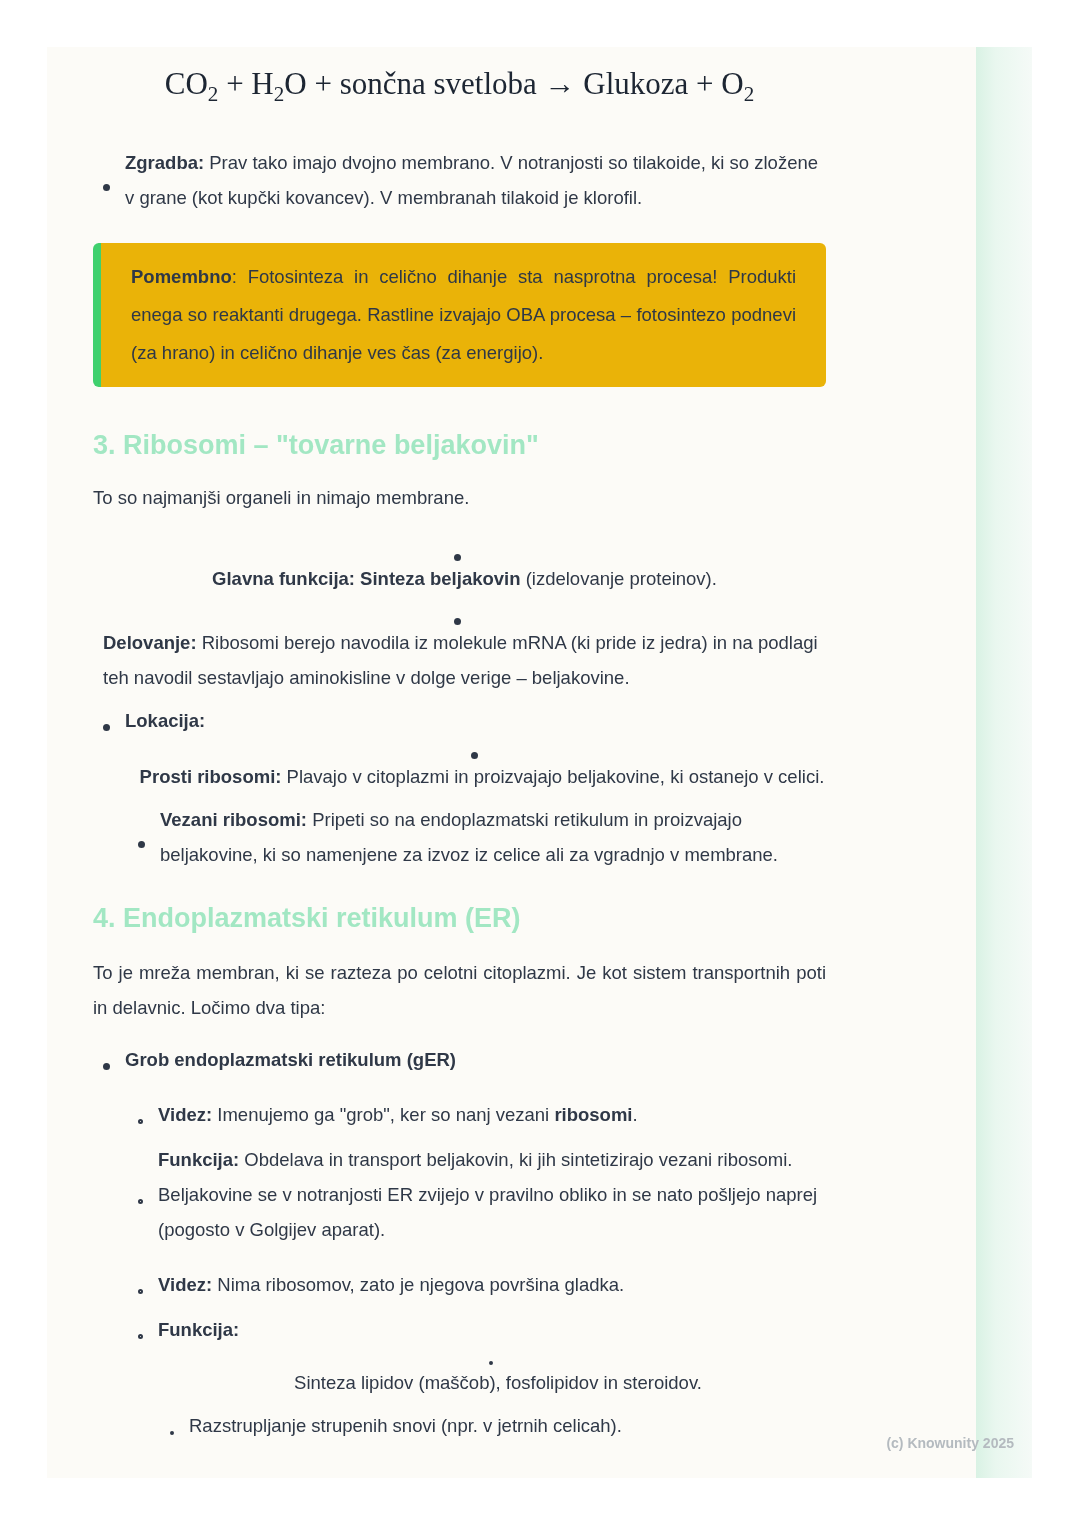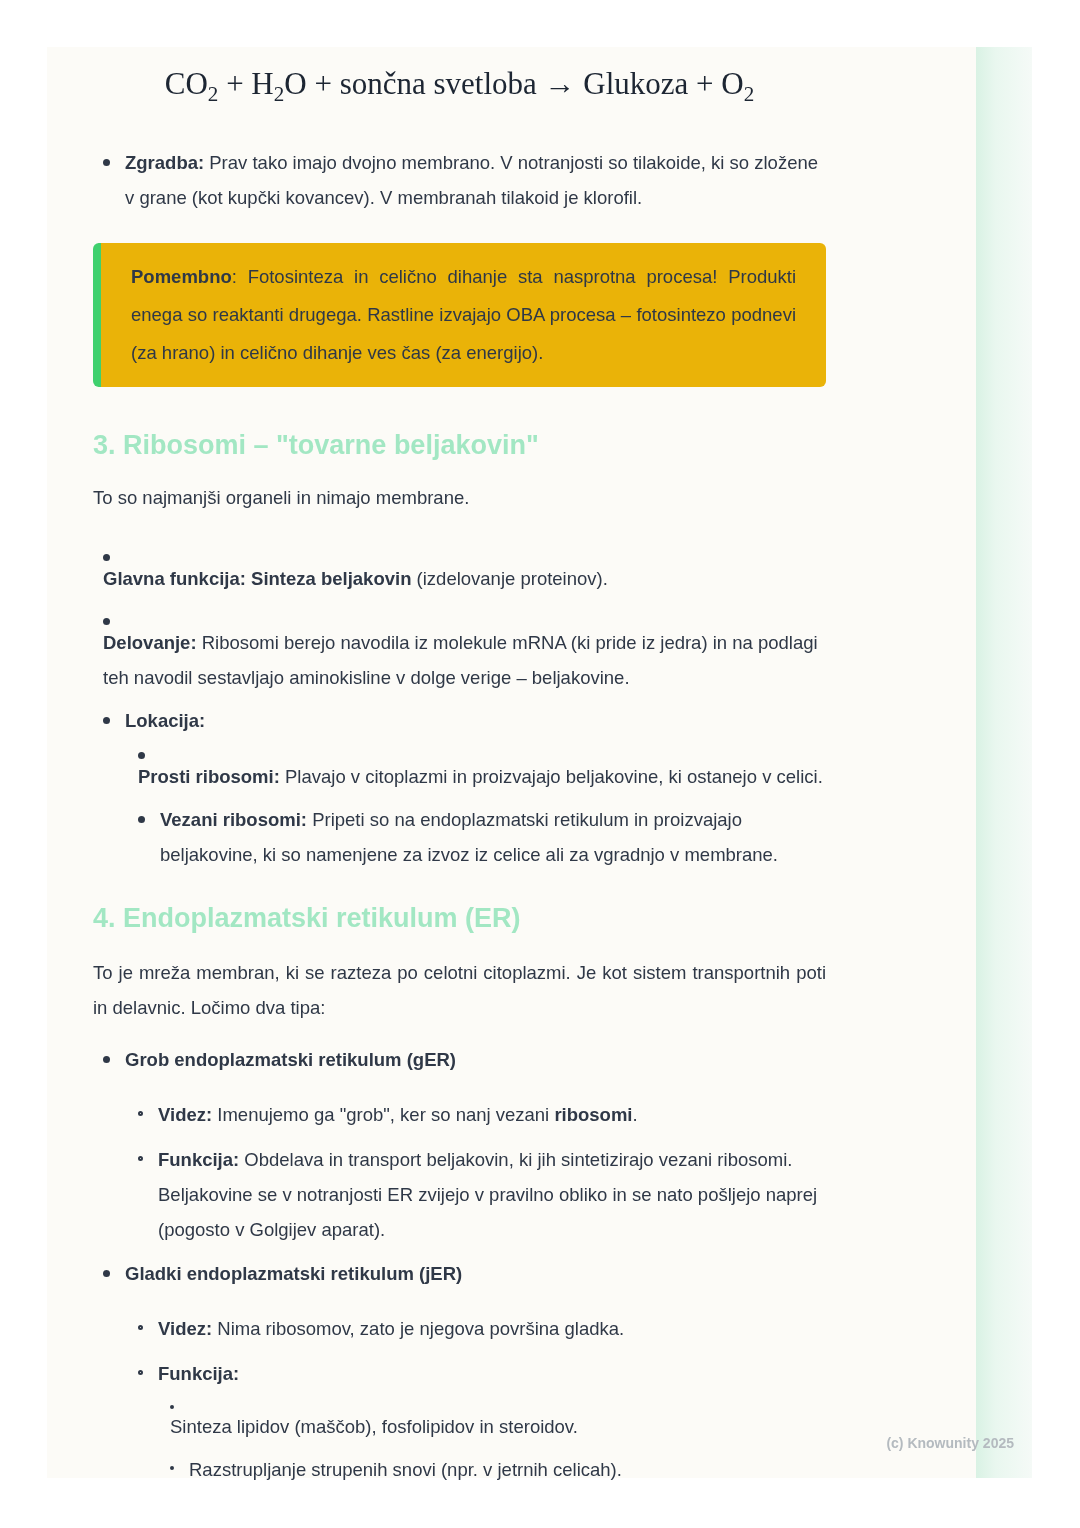--- a/index.html
+++ b/index.html
@@ -10,21 +10,21 @@
   .stripe { position:absolute; left:976px; top:47px; width:56px; height:1431px;
             background:linear-gradient(to right,#d9f2e4 0%, #e9f7ef 35%, #f5faf7 100%); }
   .content { position:relative; padding:0 150px 0 46px; width:100%; height:100%;
              color:#2f3847; font-size:18.5px; line-height:35px; }
   b { font-weight:700; }
 
   .formula { margin-top:22px; text-align:center; font-family:"Liberation Serif", serif;
              font-size:31px; line-height:30px; color:#1d2633; }
   .formula sub { font-size:68%; }
 
-  .row { display:flex; align-items:flex-start; }
+  .row { display:flex; align-items:center; }
   .mk { flex:0 0 auto; margin-top:14px; margin-right:15px; }
   .dot { width:7px; height:7px; border-radius:50%; background:#2f3847; }
   .ring { width:5px; height:5px; border-radius:50%; border:2px solid #2f3847; background:transparent; }
   .ring.sm { width:4px; height:4px; }
   .txt { flex:1; }
 
   .lvl1 { padding-left:10px; }
   .lvl2 { margin-left:45px; }
   .lvl3 { margin-left:77px; }
 
@@ -107,24 +107,20 @@
         <div class="row lvl2 mb10">
           <span class="mk ring"></span>
           <div class="txt"><b>Videz:</b><span> Imenujemo ga "grob", ker so nanj vezani </span><b>ribosomi</b><span>.</span></div>
         </div>
         <div class="row lvl2">
           <span class="mk ring"></span>
           <div class="txt"><b>Funkcija:</b><span> Obdelava in transport beljakovin, ki jih sintetizirajo vezani ribosomi. Beljakovine se v notranjosti ER zvijejo v pravilno obliko in se nato pošljejo naprej (pogosto v Golgijev aparat).</span></div>
         </div>
       </div>
 
-      <div class="row lvl1 gladki-gap">
-        <span class="mk dot"></span>
-        <div class="txt"><b>Gladki endoplazmatski retikulum (jER)</b></div>
-      </div>
 
       <div class="sublist">
         <div class="row lvl2 mb10">
           <span class="mk ring"></span>
           <div class="txt"><b>Videz:</b><span> Nima ribosomov, zato je njegova površina gladka.</span></div>
         </div>
         <div class="row lvl2">
           <span class="mk ring"></span>
           <div class="txt"><b>Funkcija:</b></div>
         </div>

